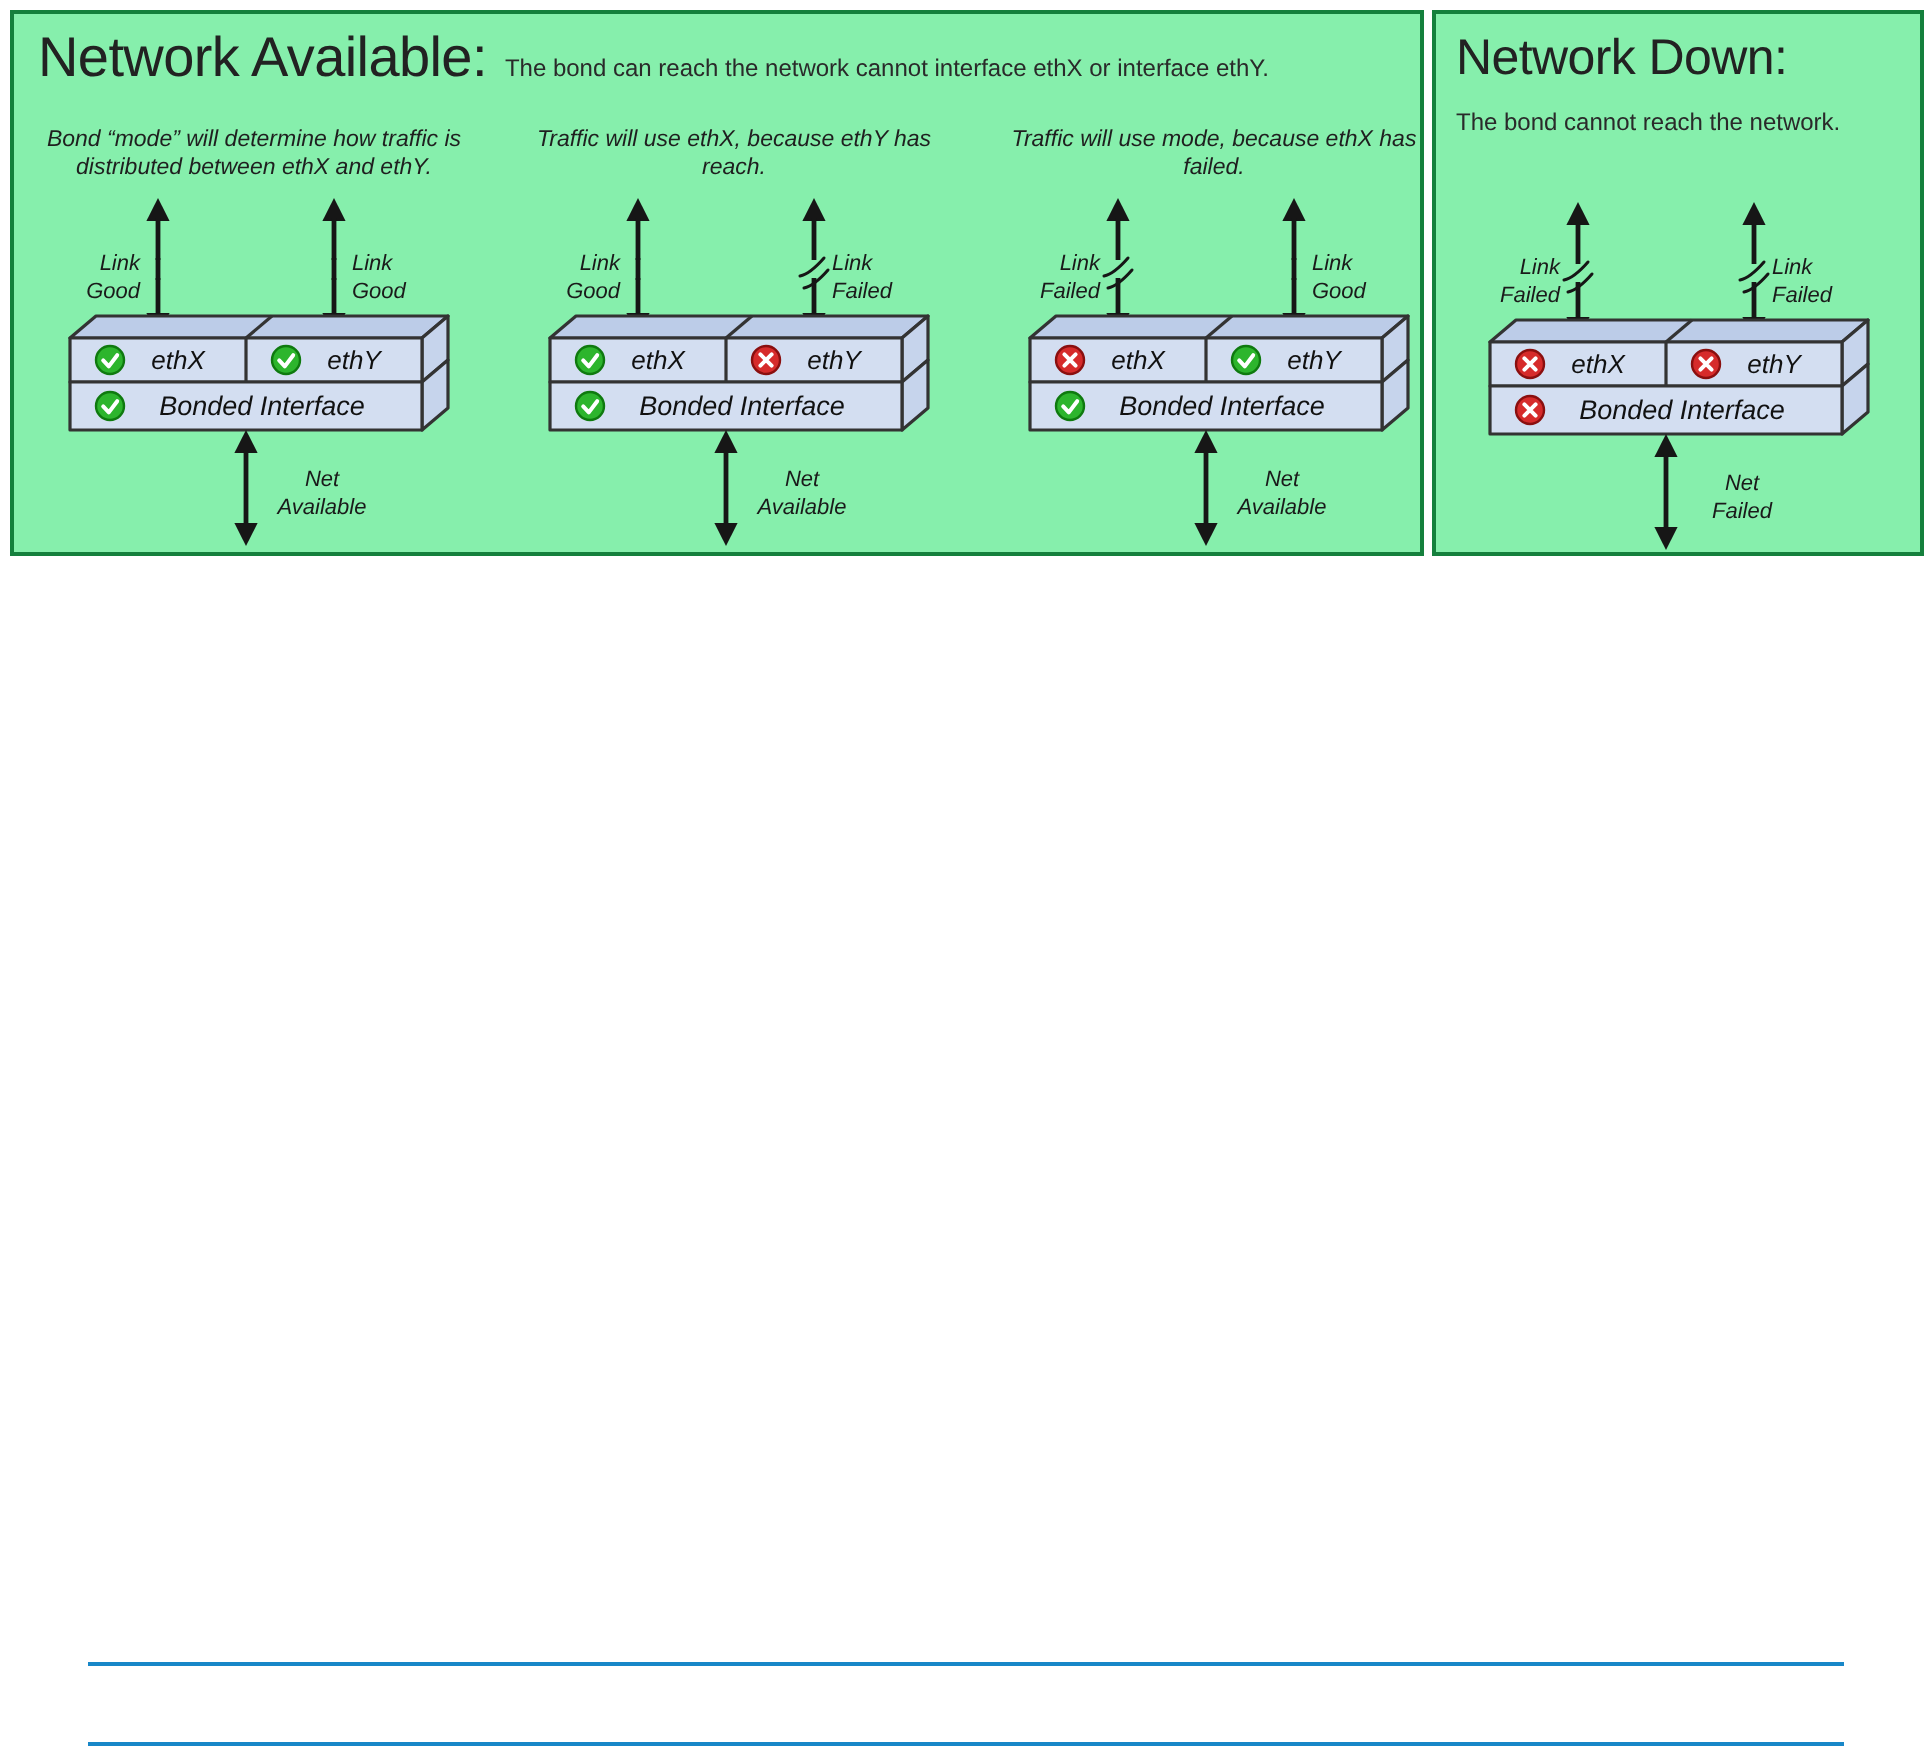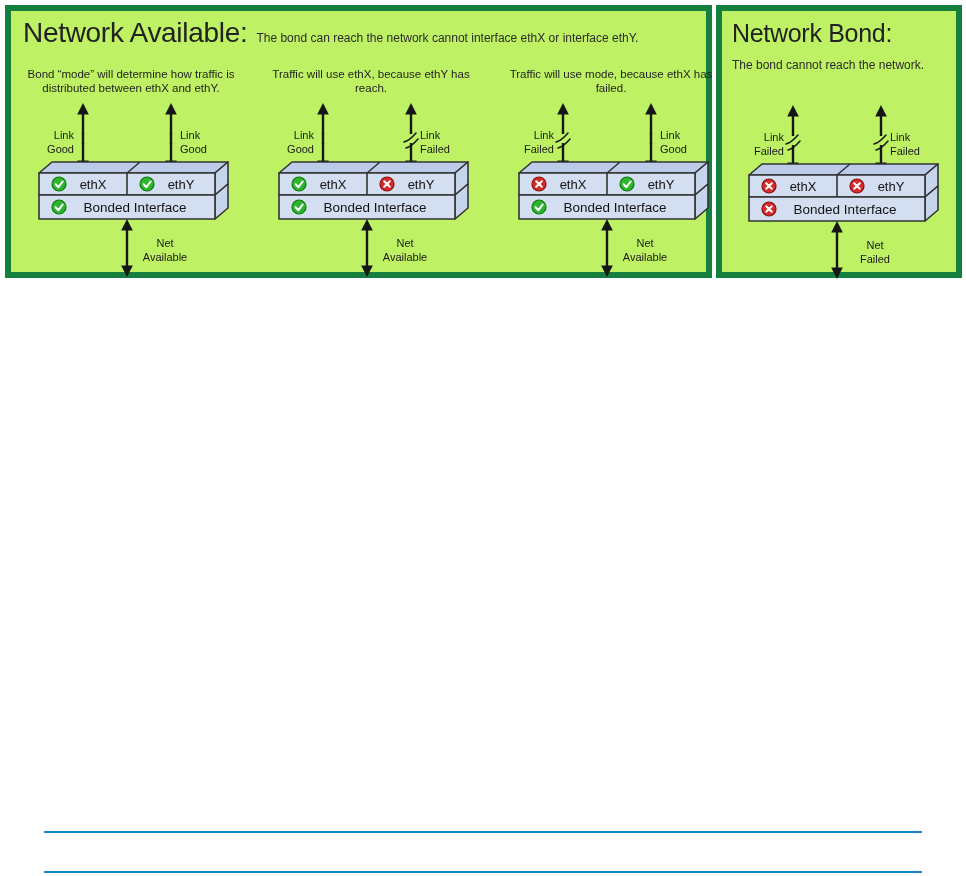--- a/index.html
+++ b/index.html
@@ -1,31 +1,31 @@
 <!DOCTYPE html>
 <html><head>
 <meta charset="utf-8">
 <style>
   html,body { margin:0; padding:0; }
   body {
     width:966px; height:876px; position:relative; background:#ffffff;
     font-family:"Liberation Sans", sans-serif; color:#1a1a1a;
     overflow:hidden;
   }
-  .panel { position:absolute; border:6px solid #15803d; background:#bef264; box-sizing:border-box; }
+  .panel { position:absolute; border:2px solid #15803d; background:#86efac; box-sizing:border-box; }
   #panel-available { left:5px; top:5px; width:707px; height:273px; }
   #panel-down      { left:716px; top:5px; width:246px; height:273px; }
 
   .title-row { position:absolute; left:12px; top:6px; display:flex; align-items:baseline; gap:9px; white-space:nowrap; }
   .title-big { font-size:28px; color:#222; letter-spacing:-0.3px; }
   .title-small { font-size:12px; color:#2a2a2a; }
   #panel-down .title-big { font-size:25px; }
   #panel-down .title-row { flex-direction:column; gap:10px; top:8px; left:10px; }
 
-  .diagram { position:absolute; width:228px; top:54px; }
+  .diagram { position:absolute; width:228px; top:54px;font-style:italic; }
   .caption {
     font-size:11.5px; line-height:14px; text-align:center; color:#1f1f1f;
     padding:2px 6px 0 6px; min-height:36px; box-sizing:border-box;
   }
   #diagram-0 { left:6px; }
   #diagram-1 { left:246px; }
   #diagram-2 { left:486px; }
   #diagram-3 { left:5px; top:92px; }
 
   svg.dsvg { display:block; }
@@ -282,21 +282,21 @@
         <line class="aseg" x1="110" y1="128" x2="110" y2="166"></line>
       </g>
       <text class="lbl" text-anchor="middle" x="148" y="146">Net</text>
       <text class="lbl" text-anchor="middle" x="148" y="160">Available</text>
     </svg>
   </div>
 </div>
 
 <div class="panel" id="panel-down">
   <div class="title-row">
-    <span class="title-big">Network Bond:</span>
+    <span class="title-big">Network Down:</span>
     <span class="title-small">The bond cannot reach the network.</span>
   </div>
 
   <div class="diagram" id="diagram-3">
     <svg class="dsvg" viewBox="0 0 228 180" width="228" height="180">
       <g class="arrow broken">
         <polygon class="ahead" points="66,2 60.2,13.5 71.8,13.5"></polygon>
         <polygon class="ahead" points="66,71 60.2,59.5 71.8,59.5"></polygon>
         <line class="aseg" x1="66" y1="12" x2="66" y2="33"></line>
         <line class="aseg mid" x1="66" y1="32" x2="66" y2="43"></line>

